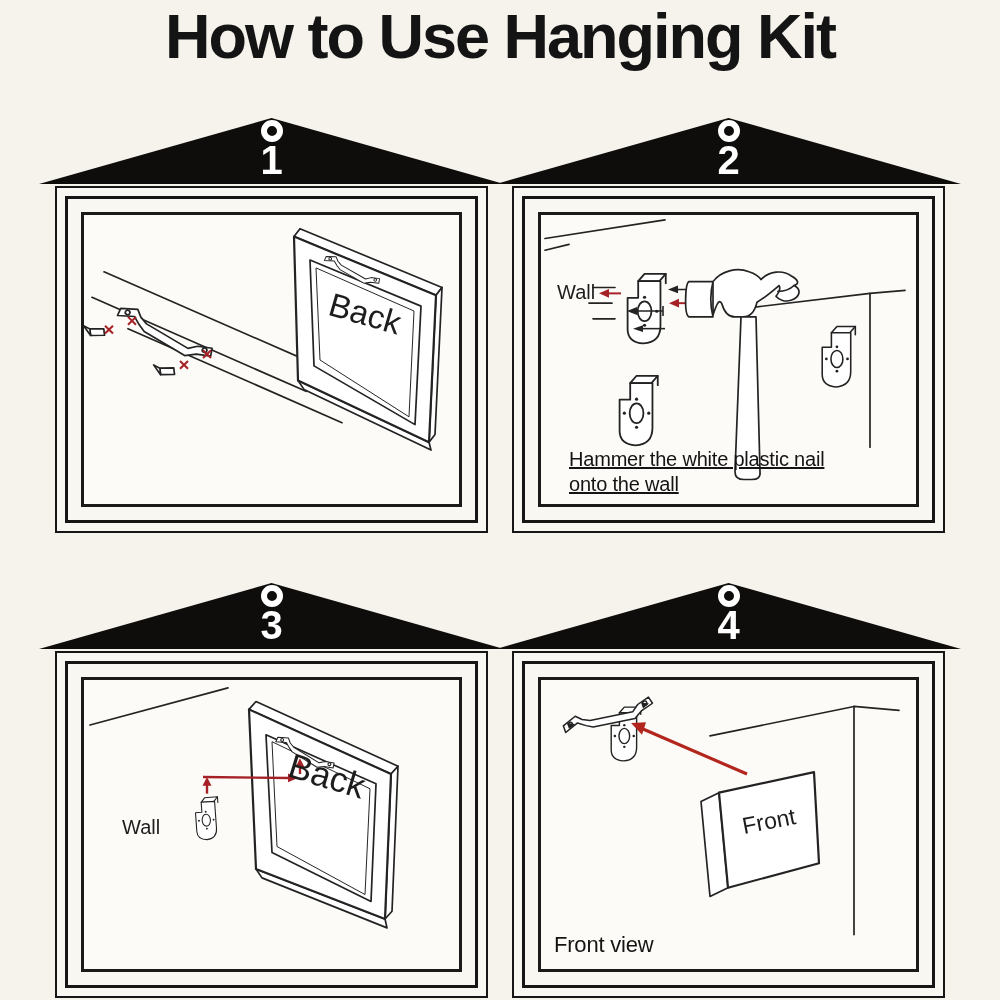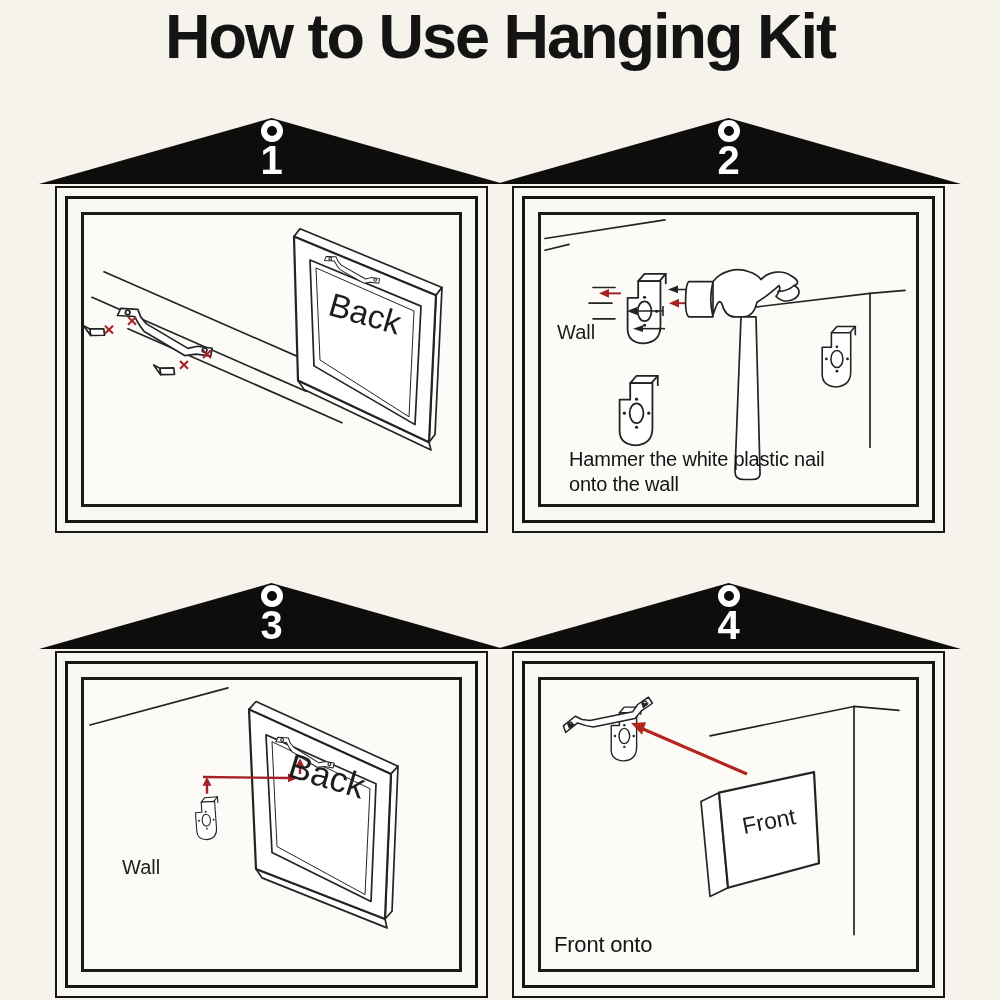--- a/index.html
+++ b/index.html
@@ -20,21 +20,21 @@
   .box{position:absolute;top:68px;left:0;width:433px;height:347px;border:2px solid #161616;
        background:#f9f7f2;padding:8px;box-sizing:border-box;}
   .box2{width:100%;height:100%;border:3px solid #161616;box-sizing:border-box;padding:13px;}
   .canvas{width:100%;height:100%;border:3px solid #1a1a1a;box-sizing:border-box;
           position:relative;background:#fcfbf7;overflow:hidden;}
   .canvas svg{position:absolute;inset:0;width:100%;height:100%;}
   .caption{position:absolute;left:13px;bottom:6px;font-size:20px;line-height:1.28;
            color:#141414;white-space:pre-line;letter-spacing:-0.2px;z-index:3;}
   .lbl{position:absolute;color:#1d1d1d;z-index:3;}
   .lbl-back{font-size:33px;width:150px;text-align:center;}
-  .lbl-wall{font-size:20px;margin-top:40px;}
+  .lbl-wall{font-size:20px;}
   .lbl-front{font-size:23px;width:96px;text-align:center;}
   .ln{stroke:#232323;stroke-width:1.7;stroke-linejoin:round;stroke-linecap:round;}
   .ln2{stroke:#232323;stroke-width:2.2;stroke-linejoin:round;stroke-linecap:round;}
 </style>
 </head>
 <body>
 
 <svg width="0" height="0" style="position:absolute" aria-hidden="true">
   <defs>
     <g id="nail-hook">
@@ -138,21 +138,21 @@
             <g>
               <path class="ln" fill="#fff" d="M148,68 C144,70 143,102 148,104 L172,104 C169,92 169,80 172,68 Z"></path>
               <path class="ln" fill="#fff" d="M172,68 C180,57 196,53 208,58 C214,60 218,63 220,66 C228,57 242,56 250,62 C257,66 259,70 253,72 C261,76 259,84 250,87 C244,89 238,87 235,83 C238,79 240,75 238,72 C230,79 223,85 216,89 C214,98 209,104 202,104 L194,104 C187,104 183,98 181,91 C178,84 175,93 172,102 Z"></path>
               <path class="ln" fill="none" d="M253,72 C249,76 243,78 237,78"></path>
               <path class="ln" fill="#fff" d="M200,104 L194,262 Q194,270 203,270 L211,270 Q220,270 219,262 L215,104 Z"></path>
             </g>
             <use href="#nail-hook" transform="translate(68,162) scale(1.06)"></use>
             <use href="#nail-hook" transform="translate(272,112) scale(0.92)"></use>
           </svg>
           <div class="lbl lbl-wall" style="left:16px;top:66px;">Wall</div>
-          <div class="caption" style="left:28px;">Hammer the white plastic nail
+          <div class="caption" style="left:28px;text-decoration:underline;">Hammer the white plastic nail
 onto the wall</div>
         </div>
       </div>
     </div>
   </div>
 
   <div class="panel" id="p3">
     <div class="roof"></div>
     <div class="ring"></div>
     <div class="stepnum">3</div>
@@ -208,19 +208,19 @@
             <g>
               <path class="ln" fill="#fff" d="M178,115 L160,124 L169,221 L187,212 Z"></path>
               <path class="ln2" fill="#fff" d="M178,115 L273,94 L278,187 L187,212 Z"></path>
             </g>
             <g>
               <path stroke="#b3261e" stroke-width="3.2" d="M206,96 L102,50"></path>
               <polygon fill="#b3261e" points="90,44 105,43 101,56"></polygon>
             </g>
           </svg>
           <div class="lbl lbl-front" style="left:180px;top:128px;transform:rotate(-11deg);">Front</div>
-          <div class="caption" style="font-size:22px;bottom:10px;">Front onto</div>
+          <div class="caption" style="font-size:22px;bottom:10px;">Front view</div>
         </div>
       </div>
     </div>
   </div>
 
 </div>
 
 </body></html>

